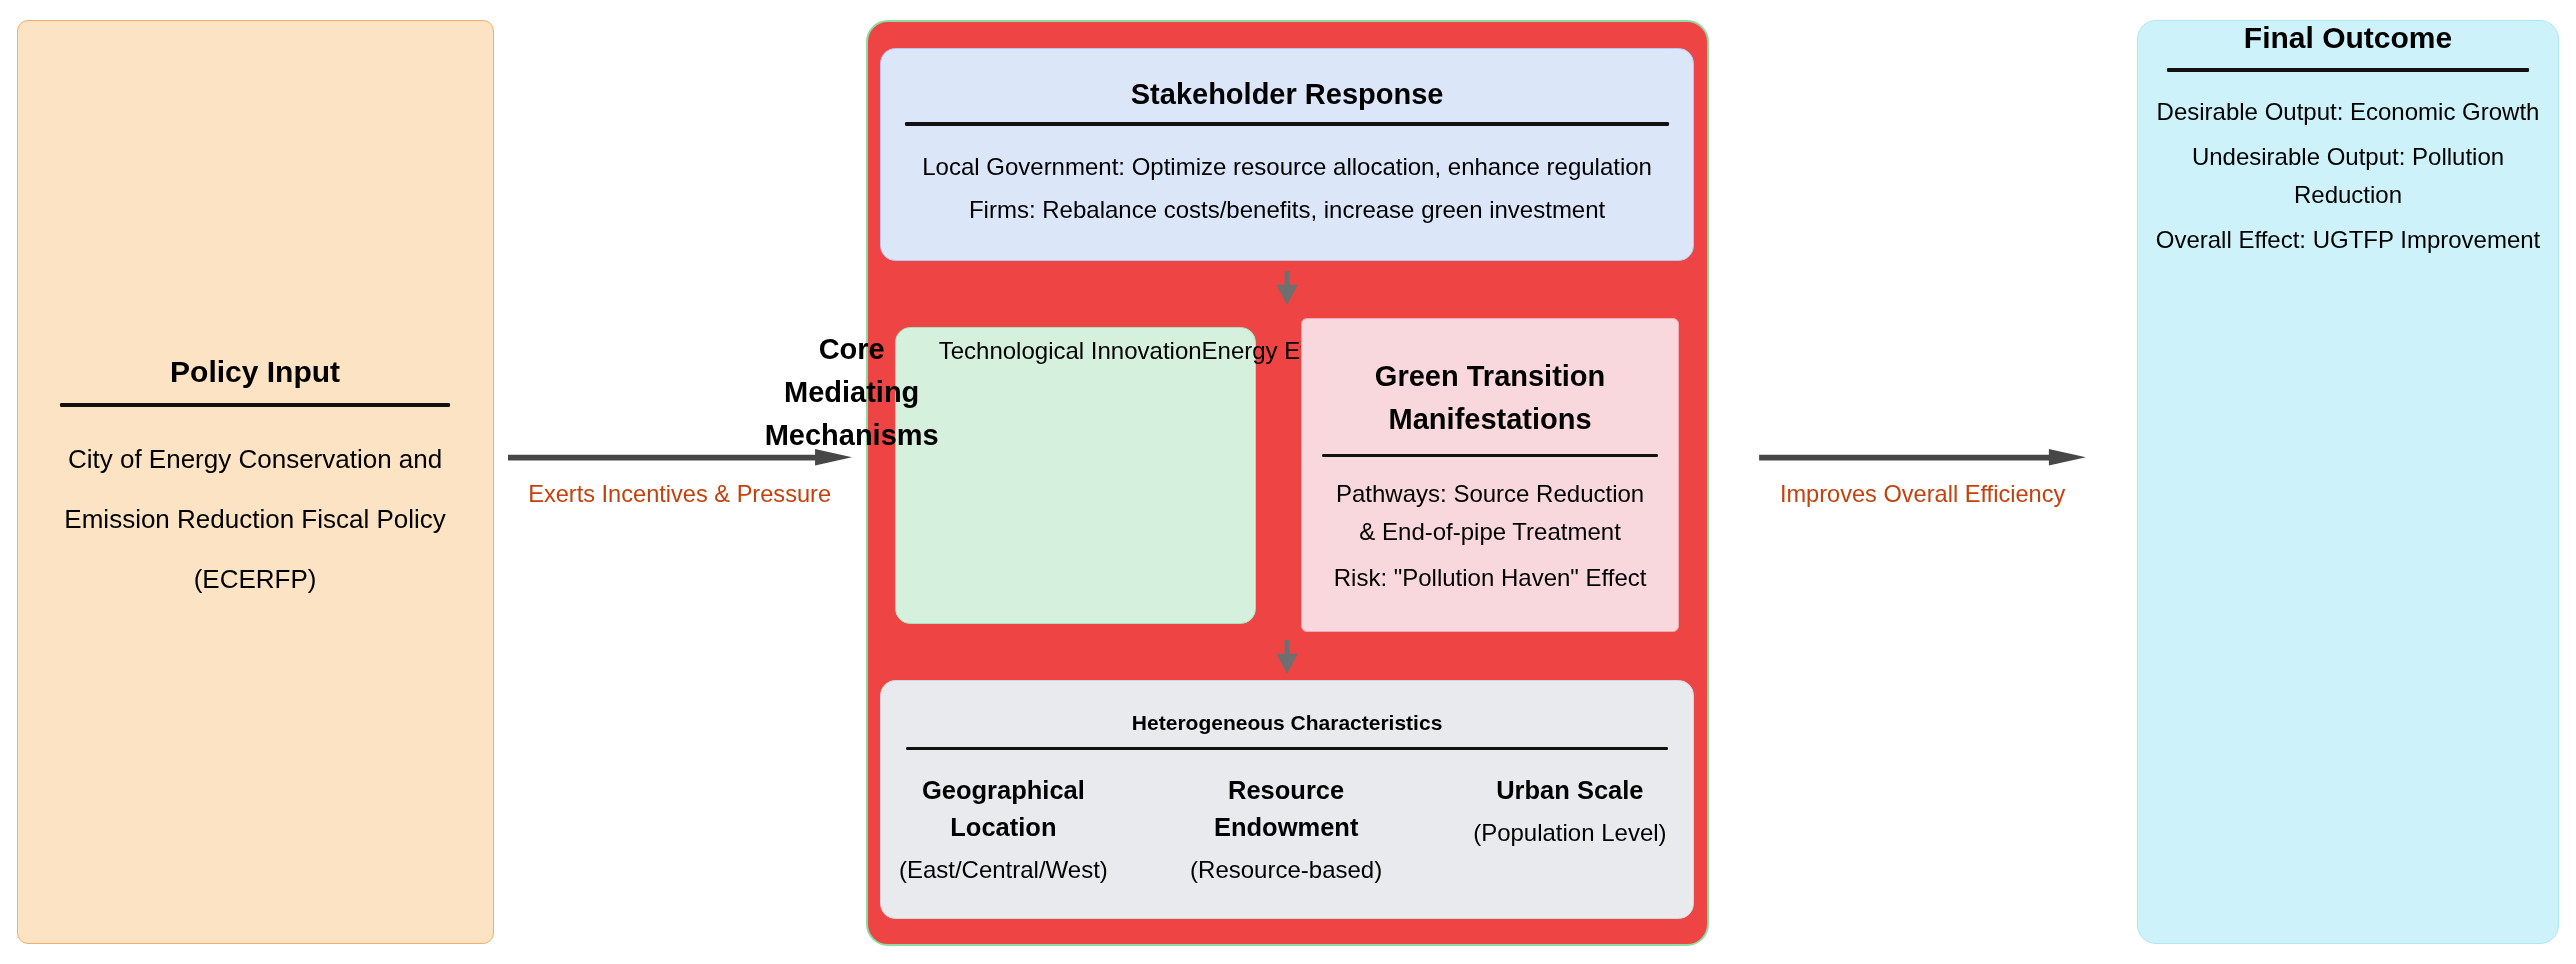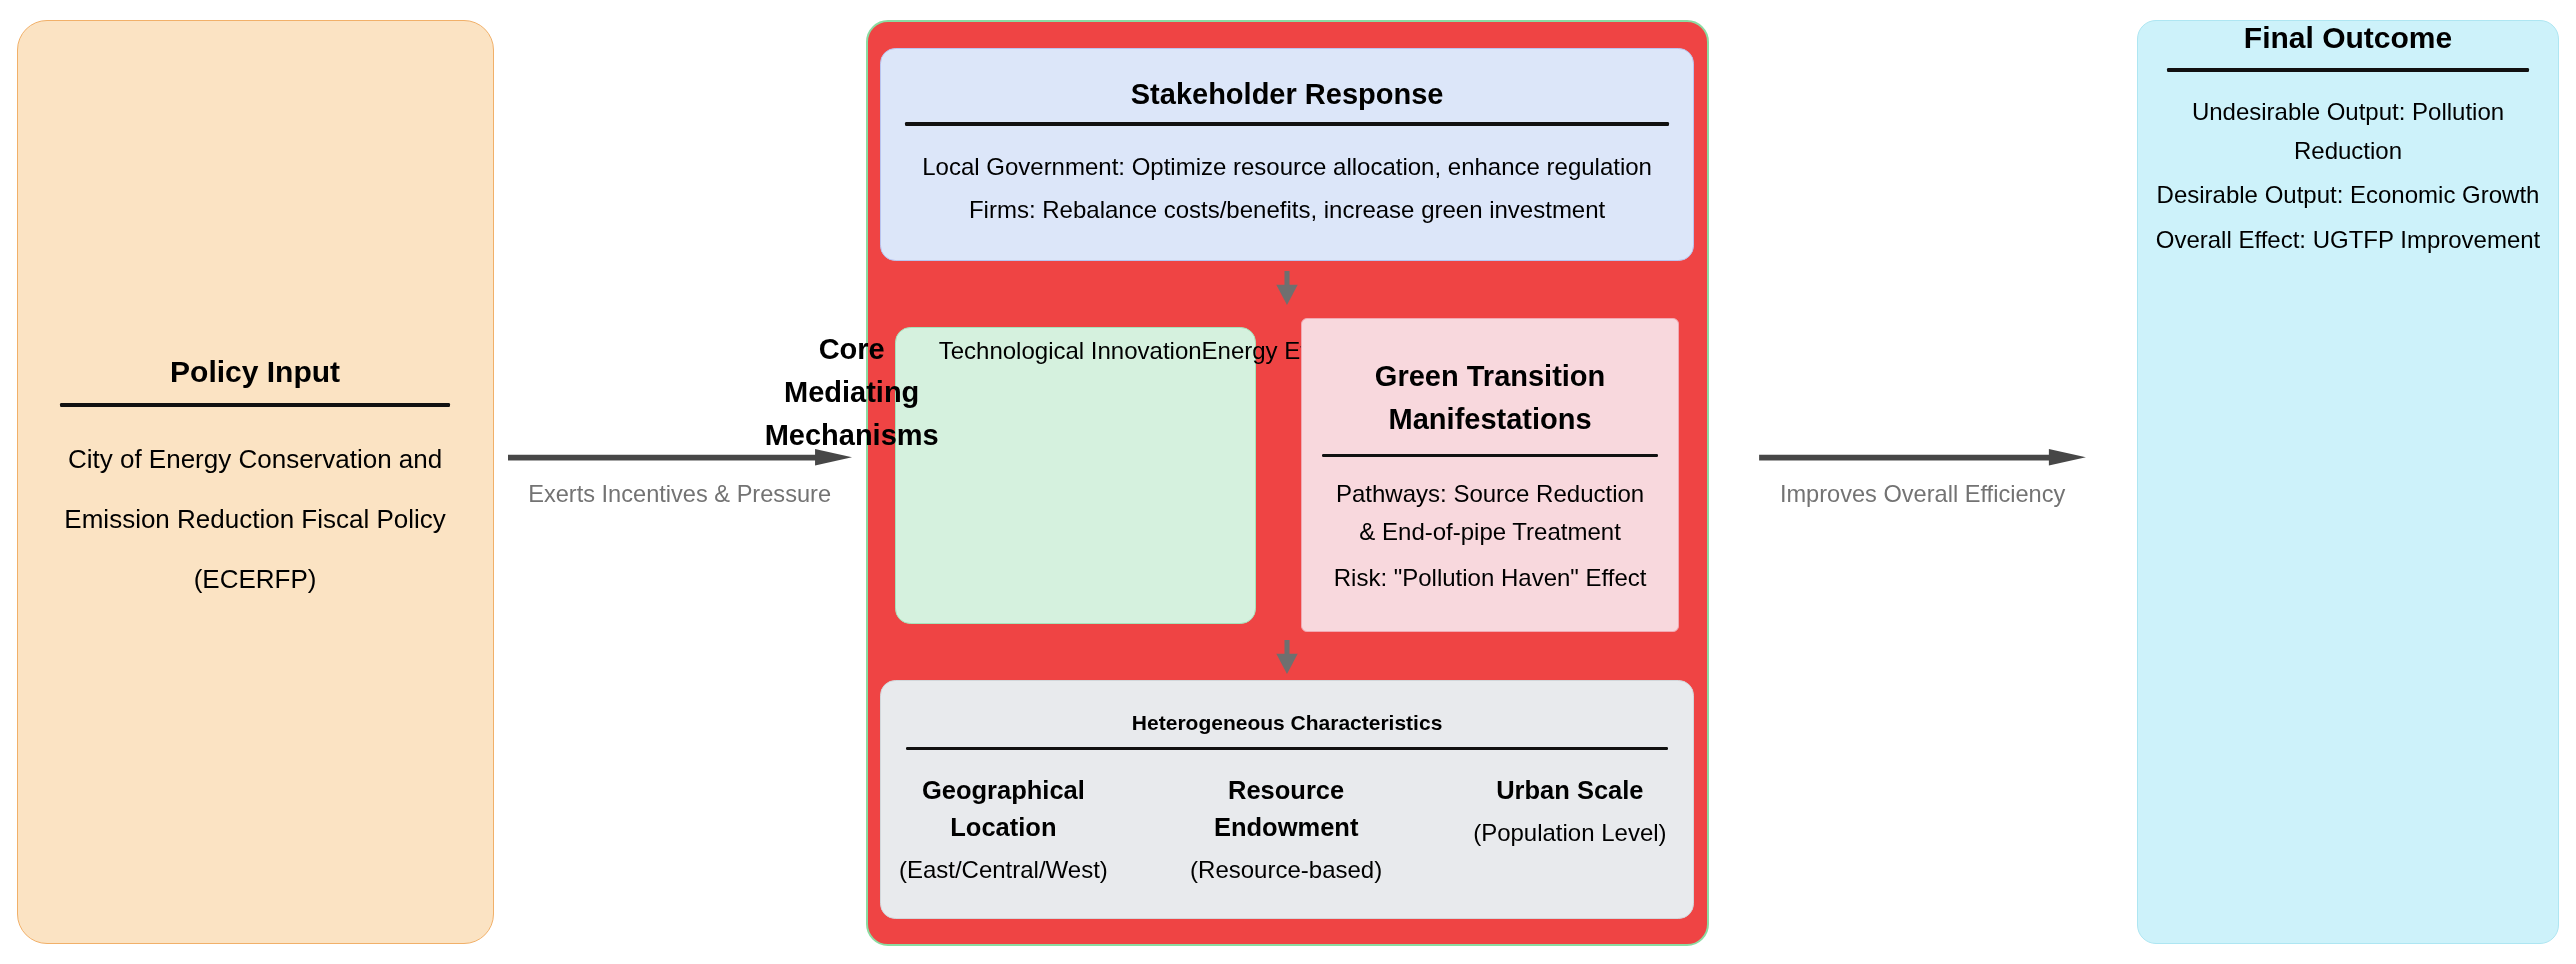--- a/index.html
+++ b/index.html
@@ -16,35 +16,35 @@
   .canvas * { box-sizing:border-box; }
 
   
   .box-title { font-weight:bold; text-align:center; }
   .title-rule { height:3.8px; background:#111; border-radius:1.3px; }
   .body-line { text-align:center; }
 
   
   .policy-box {
     width:477px; height:924px;
-    background:#fbe3c3; border:1.9px solid #f1b069; border-radius:30px;
+    background:#fbe3c3; border:1.9px solid #f1b069; border-radius:11px;
     display:flex; flex-direction:column; justify-content:center;
     padding:0 25.5px;
   }
   .policy-box .box-title { font-size:30px; }
   .policy-box .title-rule { width:92%; margin:14px auto 23px; }
   .policy-body { font-size:26px; line-height:2.3; }
 
   
   .arrow-col { display:flex; flex-direction:column; align-items:center; }
   .arrow-col-1 { width:372px; padding-top:429px; }
   .arrow-col-2 { width:428px; padding-top:429px; }
   .harrow { display:block; }
   .arrow-label {
-    margin-top:15.3px; font-size:23.6px; color:#737373; white-space:nowrap;
+    margin-top:15.3px; font-size:23.6px; color:#c2410c; white-space:nowrap;
     text-align:center;
   }
 
   
   .mid-container {
     width:843px; height:926px;
     background:#ef4444; border:2.6px solid #8bdba2; border-radius:22px;
     display:flex; flex-direction:column;
     padding:25.5px 12.8px 0;
   }
@@ -202,19 +202,19 @@
     <svg class="harrow" width="327" height="16.6" viewBox="0 0 512 26">
       <rect x="0" y="9" width="458" height="9" fill="#474747"></rect>
       <polygon points="454,0 512,13 454,26" fill="#474747"></polygon>
     </svg>
     <div class="arrow-label">Improves Overall Efficiency</div>
   </div>
 
   <div class="outcome-box">
     <div class="box-title">Final Outcome</div>
     <div class="title-rule"></div>
+    <div class="body-line">Desirable Output: Economic Growth</div>
     <div class="body-line">Undesirable Output: Pollution Reduction</div>
-    <div class="body-line">Desirable Output: Economic Growth</div>
     <div class="body-line">Overall Effect: UGTFP Improvement</div>
   </div>
 
 </div>
 
 
 </body></html>

